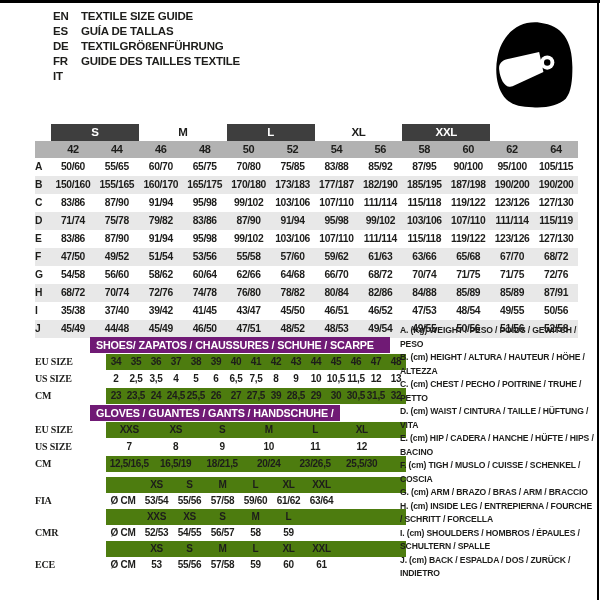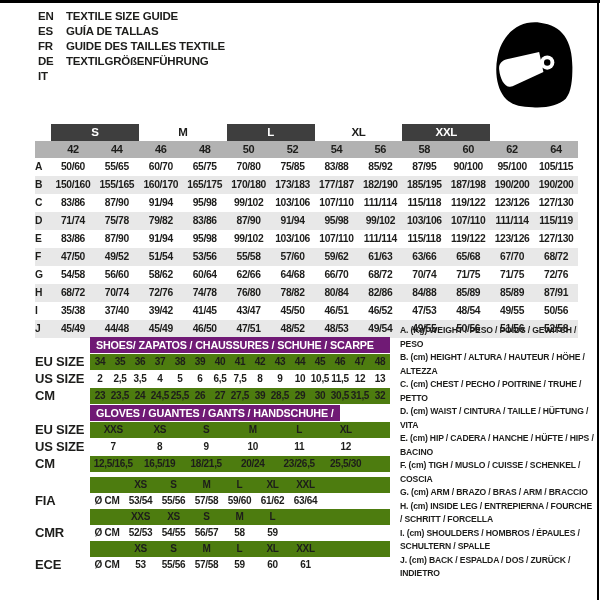--- a/index.html
+++ b/index.html
@@ -2,21 +2,21 @@
 <html><head>
 <meta charset="utf-8">
 <style>
   html,body{margin:0;padding:0;background:#fff;}
   .page{position:relative;width:600px;height:600px;background:#fff;overflow:hidden;
         font-family:"Liberation Sans",sans-serif;font-weight:bold;color:#1d1d1b;}
   .top-line{position:absolute;top:0;left:0;width:600px;height:3px;background:#000;}
   .right-line{position:absolute;top:0;right:1px;width:2px;height:600px;background:#000;}
 
   
-  .langs{position:absolute;left:38px;top:9px;}
+  .langs{position:absolute;left:53px;top:9px;}
   .lang-row{display:flex;font-size:11.5px;line-height:15px;letter-spacing:-0.2px;}
   .lang-code{width:28px;}
 
   .helmet-icon{position:absolute;top:16px;right:20px;}
 
   
   .size-table{position:absolute;left:35px;top:124px;width:543px;font-size:10.3px;letter-spacing:-0.35px;}
   .grp-row,.band-row,.data-row{display:grid;grid-template-columns:16px repeat(12,1fr);}
   .grp-row{height:17px;}
   .grp{text-align:center;line-height:17px;font-size:11.5px;}
@@ -28,21 +28,21 @@
 
   
   .sec{position:absolute;left:35px;}
   #shoes-sec{top:337px;}
   #gloves-sec{top:405px;}
   #helmet-sec{top:477px;}
   .bar{margin-left:55px;height:16px;background:#701a75;color:#fff;font-size:10.8px;line-height:16px;
        padding-left:6px;box-sizing:border-box;letter-spacing:-0.2px;margin-bottom:1px;}
   .srow{display:flex;height:16px;line-height:16px;font-size:10px;letter-spacing:-0.3px;margin-bottom:1px;}
   .srow.tight{margin-bottom:0;}
-  .slab{width:55px;font-size:13px;letter-spacing:-0.2px;}
+  .slab{width:71px;font-size:10px;letter-spacing:-0.2px;font-family:Liberation Serif, serif;}
   .svals{width:300px;display:grid;text-align:center;}
   .svals.stripe{background:#4d7c0f;}
 
   
   .legend{position:absolute;left:400px;top:324px;width:196px;font-size:8.6px;line-height:13.5px;letter-spacing:-0.15px;}
 </style>
 </head>
 <body>
 
 <div class="page">
@@ -52,26 +52,26 @@
   <div class="langs" id="langs">
       <div class="lang-row">
         <div class="lang-code">EN</div>
         <div class="lang-title">TEXTILE SIZE GUIDE</div>
       </div>
       <div class="lang-row">
         <div class="lang-code">ES</div>
         <div class="lang-title">GUÍA DE TALLAS</div>
       </div>
       <div class="lang-row">
+        <div class="lang-code">DE</div>
+        <div class="lang-title">TEXTILGRÖßENFÜHRUNG</div>
+      </div>
+      <div class="lang-row">
         <div class="lang-code">FR</div>
         <div class="lang-title">GUIDE DES TAILLES TEXTILE</div>
-      </div>
-      <div class="lang-row">
-        <div class="lang-code">DE</div>
-        <div class="lang-title">TEXTILGRÖßENFÜHRUNG</div>
       </div>
       <div class="lang-row">
         <div class="lang-code">IT</div>
       </div>
     </div>
 
   <svg class="helmet-icon" width="95" height="95" viewBox="0 0 100 100">
     <path fill="#000" d="M58 7 C34 4 17 21 13 44 C10 60 13 76 20 85 C26 93 36 96 50 96 C64 97 78 94 85 87 C91 80 92 67 92 54 C92 25 81 10 58 7 Z"></path>
     <path fill="#fff" d="M15 57 C14 51 17 47 23 45.5 L57 38 L61.5 59 L29 74 C21 77 16 66 15 57 Z"></path>
     <circle cx="65.5" cy="49" r="7.5" fill="#fff"></circle>

